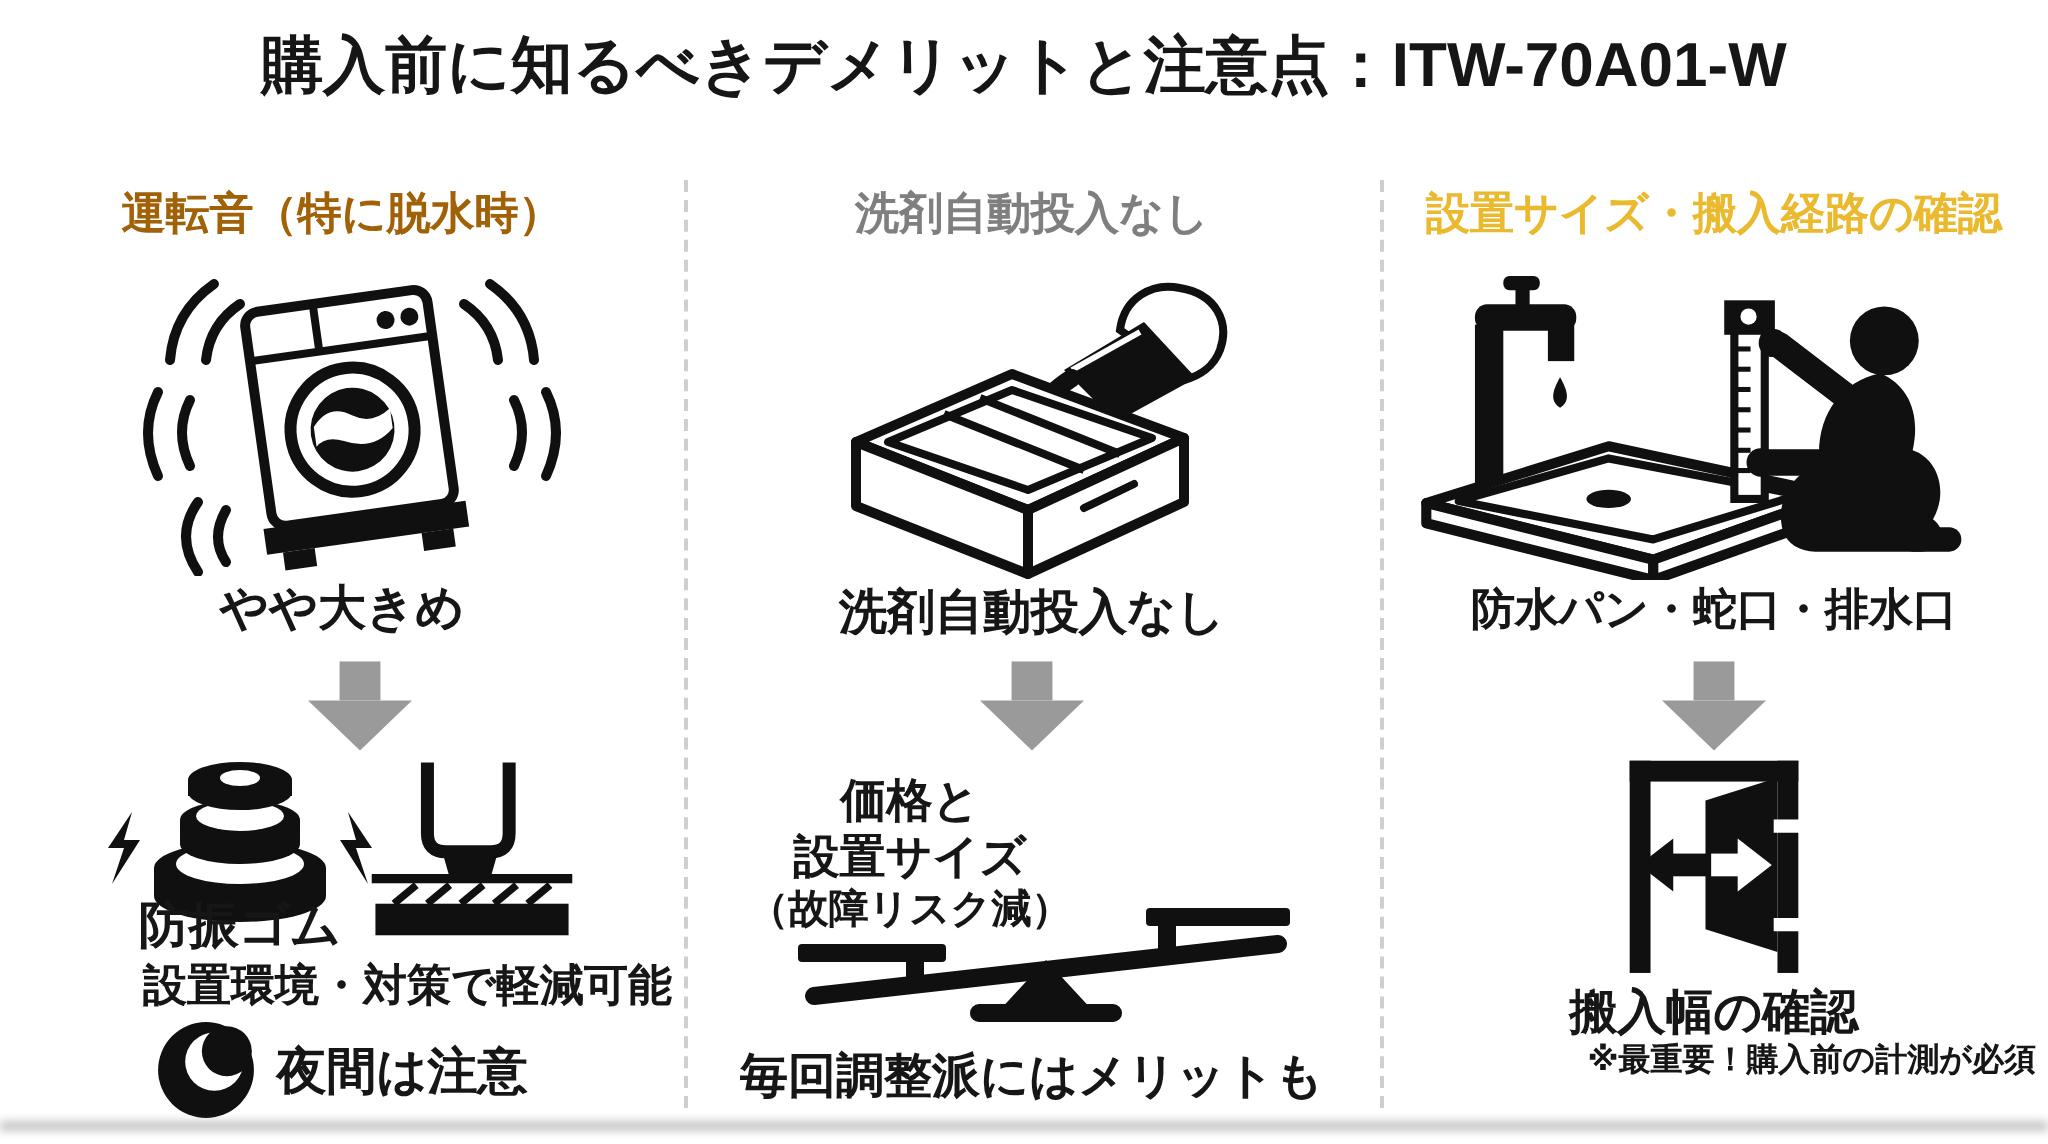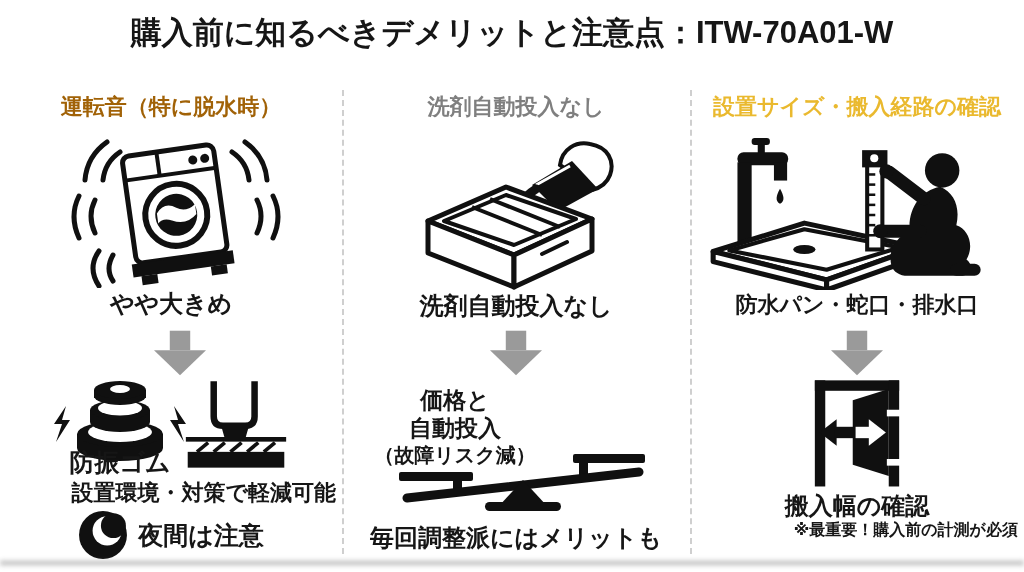--- a/index.html
+++ b/index.html
@@ -157,21 +157,21 @@
 
     <div class="cap cap2">洗剤自動投入なし</div>
 
     <svg class="icon-abs garrow2" viewBox="0 0 56 48">
       <rect x="17" y="0" width="22" height="21" fill="#9a9a9a"></rect>
       <polygon points="0,21 56,21 28,48" fill="#9a9a9a"></polygon>
     </svg>
 
     <div class="bal-left">
       <span class="l1">価格と</span>
-      <span class="l2">自動投入</span>
+      <span class="l2">設置サイズ</span>
       <span class="l3">（故障リスク減）</span>
     </div>
 
     <svg class="icon-abs balance" viewBox="0 0 260 66">
       <rect x="180" y="8" width="72" height="9" rx="2" fill="#101010"></rect>
       <rect x="186" y="15" width="9" height="18" fill="#101010"></rect>
       <rect x="6" y="26" width="74" height="9" rx="2" fill="#101010"></rect>
       <rect x="60" y="33" width="9" height="15" fill="#101010"></rect>
       <line x1="14" y1="52" x2="246" y2="26" stroke="#101010" stroke-width="9" stroke-linecap="round"></line>
       <polygon points="130,34 106,60 154,60" fill="#101010"></polygon>

